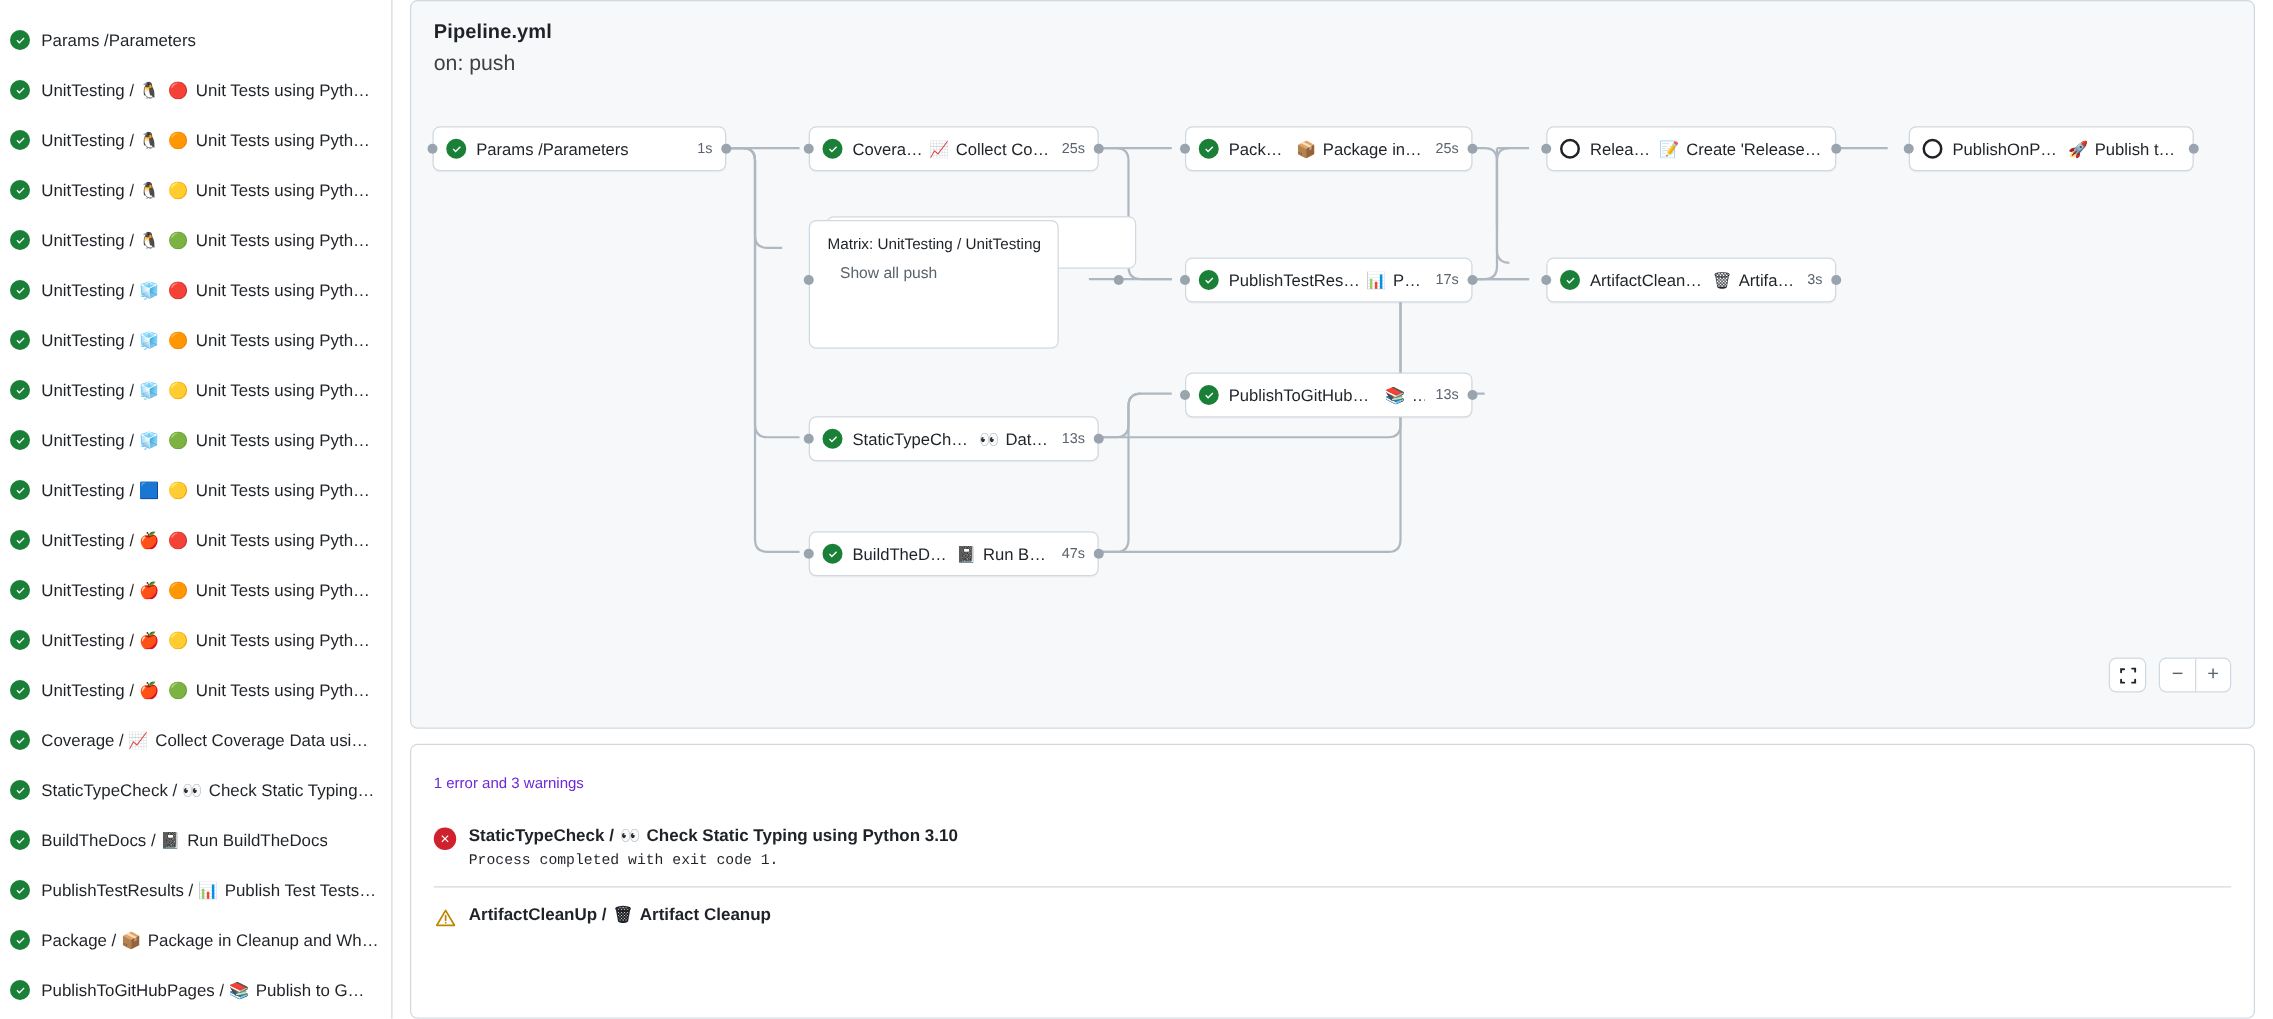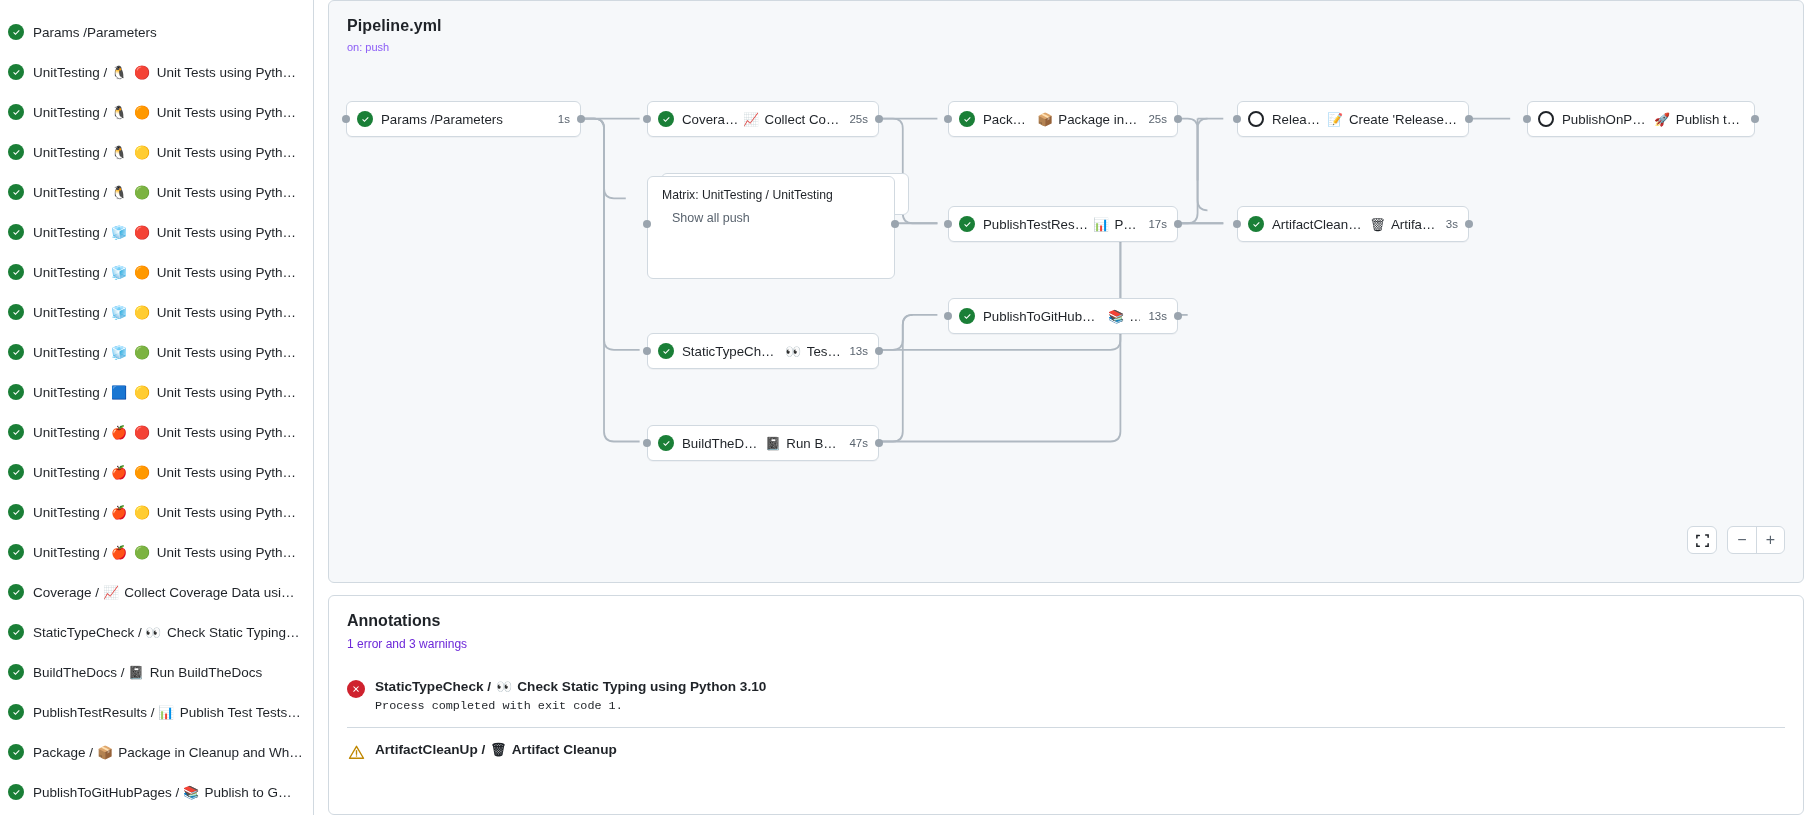--- a/index.html
+++ b/index.html
@@ -79,21 +79,21 @@
     border-radius: 6px;
     background: #f6f8fa;
     height: 583px;
     position: relative;
     overflow: hidden;
   }
   .graph-header { padding: 16px 0 0 18px; }
   .graph-title {
     font-size: 16px; font-weight: 600; color: #1f2328; letter-spacing: .1px;
   }
-  .graph-sub { font-size: 11px; color: #8b5cf6; margin-top: 6px; }
+  .graph-sub { font-size: 17px; color: #404040; margin-top: 6px; }
 
   .canvas { position: absolute; inset: 0; }
   .canvas svg.edges { position: absolute; left: 0; top: 0; width: 100%; height: 100%; }
 
   
   .node {
     position: absolute;
     height: 36px;
     background: #ffffff;
     border: 1px solid #d1d9e0;
@@ -547,21 +547,21 @@
 
             <path d="M853 223 L868 223 Q878 223 878 213 L878 128 Q878 118 888 118"></path>
 
             <path d="M1144 118 L1194 118"></path>
 
             <path d="M853 315 L868 315"></path>
           </g>
         </svg>
 
         <div class="matrix-shadow" style="left:332px; top:172px; width:248px; height:42px;"></div>
-        <div class="matrix-box" style="left:318px; top:175px; width:248px; height:103px; z-index:1;">
+        <div class="matrix-box" style="left:318px; top:175px; width:200px; height:103px; z-index:1;">
           <div class="matrix-title">Matrix: UnitTesting / UnitTesting</div>
           <div class="matrix-link">Show all push</div>
         </div>
 
         <div id="node-layer">
             <div class="node" style="left: 17px; top: 100px; width: 235px; z-index: 3;">
               <span class="stat">
                 <span class="ok-circle" style="width:16px;height:16px">
                   <svg width="11" height="11" viewBox="0 0 16 16">
                     <path fill="#fff" d="M6.5 11.5L3.2 8.2l1.1-1.1 2.2 2.2 5-5 1.1 1.1z"></path>
@@ -689,21 +689,21 @@
               <span class="stat">
                 <span class="ok-circle" style="width:16px;height:16px">
                   <svg width="11" height="11" viewBox="0 0 16 16">
                     <path fill="#fff" d="M6.5 11.5L3.2 8.2l1.1-1.1 2.2 2.2 5-5 1.1 1.1z"></path>
                   </svg>
                 </span>
               </span>
               <span class="nlabel">
                 <span class="nowrapclip">StaticTypeCheck / </span>
                 <span class="nicon">👀</span>
-                <span class="nowrapclip">Test…</span>
+                <span class="nowrapclip">Data…</span>
               </span>
               <span class="dur">13s</span>
             </div>
             <div class="port" style="left: 314px; top: 346px; z-index: 4;"></div>
             <div class="port" style="left: 546px; top: 346px; z-index: 4;"></div>
             <div class="node" style="left: 318px; top: 424px; width: 232px; z-index: 3;">
               <span class="stat">
                 <span class="ok-circle" style="width:16px;height:16px">
                   <svg width="11" height="11" viewBox="0 0 16 16">
                     <path fill="#fff" d="M6.5 11.5L3.2 8.2l1.1-1.1 2.2 2.2 5-5 1.1 1.1z"></path>
@@ -731,21 +731,20 @@
           </div>
           <div class="zc-group">
             <div class="zc-half">−</div>
             <div class="zc-half">+</div>
           </div>
         </div>
       </div>
     </div>
 
     <div class="annot-card">
-      <div class="annot-title">Annotations</div>
       <div class="annot-sub">1 error and 3 warnings</div>
       <div class="annot-list" id="annot-list">
           <div class="annot-item">
             <span class="annot-ico"><span class="err-circle">
                 <svg width="10" height="10" viewBox="0 0 16 16">
                   <path fill="#fff" d="M4.5 3.4L8 6.9l3.5-3.5 1.1 1.1L9.1 8l3.5 3.5-1.1 1.1L8 9.1l-3.5 3.5-1.1-1.1L6.9 8 3.4 4.5z"></path>
                 </svg>
               </span></span>
             <div class="annot-body">
               <div class="annot-head">

